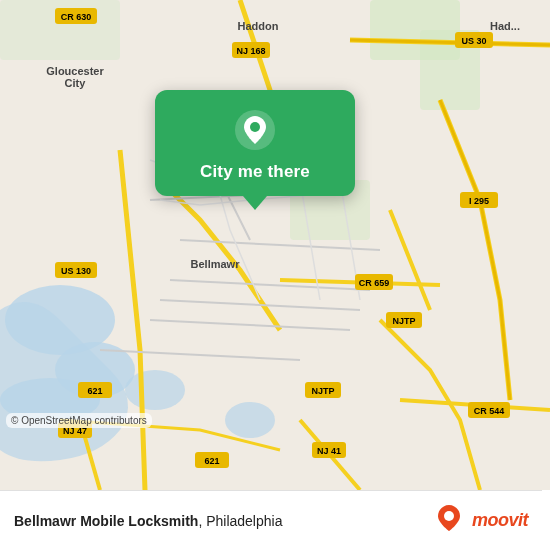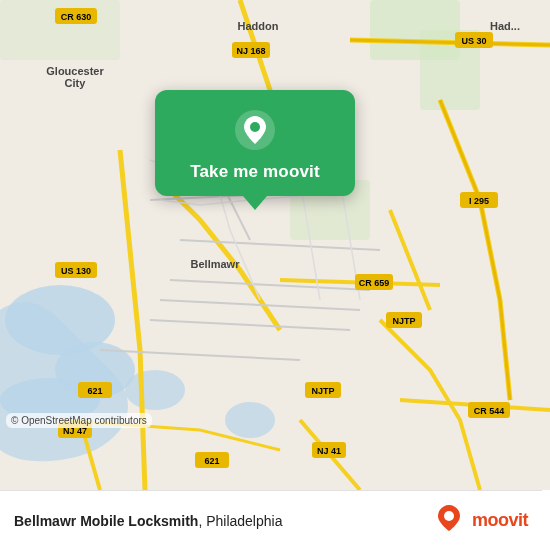--- a/index.html
+++ b/index.html
@@ -80,20 +80,21 @@
       align-items: center;
       padding: 0 14px;
       gap: 10px;
     }
 
     #moovit-logo {
       margin-left: auto;
       display: flex;
       align-items: center;
       gap: 12px;
+      font-style: italic;
     }
 
     #moovit-text {
       font-size: 18px;
       font-weight: 700;
       color: #e8471e;
       letter-spacing: -0.5px;
     }
 
     #moovit-pin {
@@ -225,21 +226,21 @@
     <text x="505" y="30" text-anchor="middle" font-size="11" fill="#444" font-weight="600">Had...</text>
   </svg>
 
   <div id="popup-card">
 
     <svg id="popup-pin-icon" viewBox="0 0 44 44" xmlns="http://www.w3.org/2000/svg">
       <circle cx="22" cy="22" r="20" fill="rgba(255,255,255,0.2)"></circle>
       <path d="M22 8 C16 8 11 13 11 19 C11 26 22 36 22 36 C22 36 33 26 33 19 C33 13 28 8 22 8 Z" fill="white"></path>
       <circle cx="22" cy="19" r="5" fill="#2eaa5e"></circle>
     </svg>
-    <span id="popup-label">Take me moovit</span>
+    <span id="popup-label">City me there</span>
   </div>
 
   <div id="copyright-bar">© OpenStreetMap contributors</div>
 </div>
 
 <div id="footer-bar">
   <span id="footer-location">
     <strong>Bellmawr Mobile Locksmith</strong><span>, </span><span>Philadelphia</span>
   </span>
   <div id="moovit-logo">

